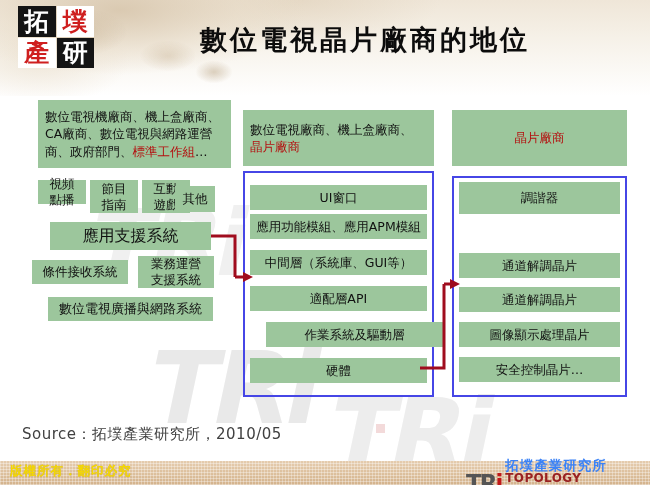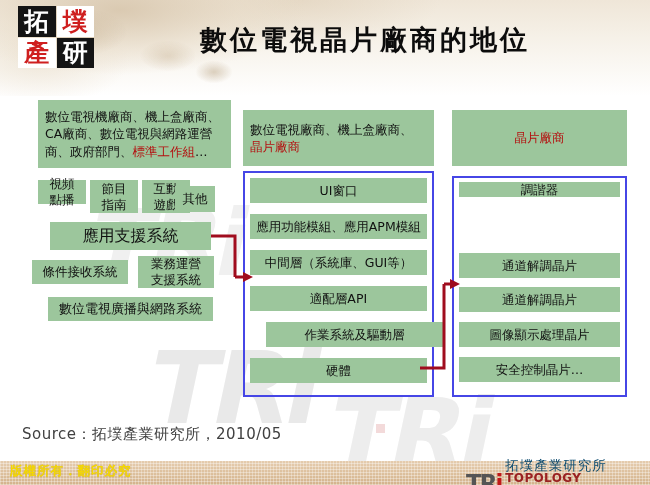--- a/index.html
+++ b/index.html
@@ -107,21 +107,21 @@
     font-size:12.5px;font-weight:bold;color:#f5d800;letter-spacing:1px;
     text-shadow:0 0 1px rgba(120,80,0,.4);
   }
   .foot-logo{position:absolute;left:466px;top:458px;z-index:9;display:flex;align-items:center;gap:4px;}
   .foot-tri{
     font-family:"DejaVu Sans","Liberation Sans",sans-serif;
     font-weight:bold;font-size:23px;color:#555555;letter-spacing:-2px;line-height:1;
   }
   .foot-tri .i{color:#c01818;}
   .foot-names{display:flex;flex-direction:column;line-height:1.05;}
-  .foot-cn{font-size:13.5px;font-weight:normal;color:#0c4a6e;letter-spacing:1px;}
+  .foot-cn{font-size:13.5px;font-weight:bold;color:#3b82f6;letter-spacing:1px;}
   .foot-en{font-size:12px;font-weight:bold;color:#9a2222;letter-spacing:.35px;}
 </style>
 </head>
 <body>
 
 <div class="slide">
 
   <div class="bg-top"></div>
   <div class="bg-map"></div>
 
@@ -163,34 +163,34 @@
 
   <div class="gbox left-al" style="left:243px;top:110px;width:191px;height:56px;line-height:1.4;">
     <div>
       <span>數位電視廠商、機上盒廠商、</span><br>
       <span class="red">晶片廠商</span>
     </div>
   </div>
 
   <div class="frame" style="left:243px;top:171px;width:191px;height:226px;"></div>
 
-  <div class="gbox" style="left:250px;top:178px;width:177px;height:25px;">UI窗口</div>
+  <div class="gbox" style="left:250px;top:185px;width:177px;height:25px;">UI窗口</div>
   <div class="gbox" style="left:250px;top:214px;width:177px;height:25px;">應用功能模組、應用APM模組</div>
   <div class="gbox" style="left:250px;top:250px;width:177px;height:25px;">中間層（系統庫、GUI等）</div>
   <div class="gbox" style="left:250px;top:286px;width:177px;height:25px;">適配層API</div>
   <div class="gbox" style="left:266px;top:322px;width:177px;height:25px;">作業系統及驅動層</div>
   <div class="gbox" style="left:250px;top:358px;width:177px;height:25px;">硬體</div>
 
   <div class="gbox" style="left:452px;top:110px;width:175px;height:56px;">
     <span class="red">晶片廠商</span>
   </div>
 
   <div class="frame" style="left:452px;top:176px;width:175px;height:221px;"></div>
 
-  <div class="gbox" style="left:459px;top:182px;width:161px;height:15px;">調諧器</div>
+  <div class="gbox" style="left:459px;top:182px;width:161px;height:32px;">調諧器</div>
   <div class="gbox" style="left:459px;top:217px;width:161px;height:25px;margin-top:36px;">通道解調晶片</div>
   <div class="gbox" style="left:459px;top:287px;width:161px;height:25px;">通道解調晶片</div>
   <div class="gbox" style="left:459px;top:322px;width:161px;height:25px;">圖像顯示處理晶片</div>
   <div class="gbox" style="left:459px;top:357px;width:161px;height:25px;">安全控制晶片…</div>
 
   <div class="arrow" style="left:209px;top:232px;width:44px;height:56px;">
     <svg width="44" height="56" viewBox="0 0 44 56">
       <polyline points="2,4 26,4 26,45" fill="none" stroke="#a00c1e" stroke-width="3"></polyline>
       <line x1="26" y1="45" x2="36" y2="45" stroke="#a00c1e" stroke-width="3"></line>
       <polygon points="44,45 34,40 34,50" fill="#a00c1e"></polygon>

